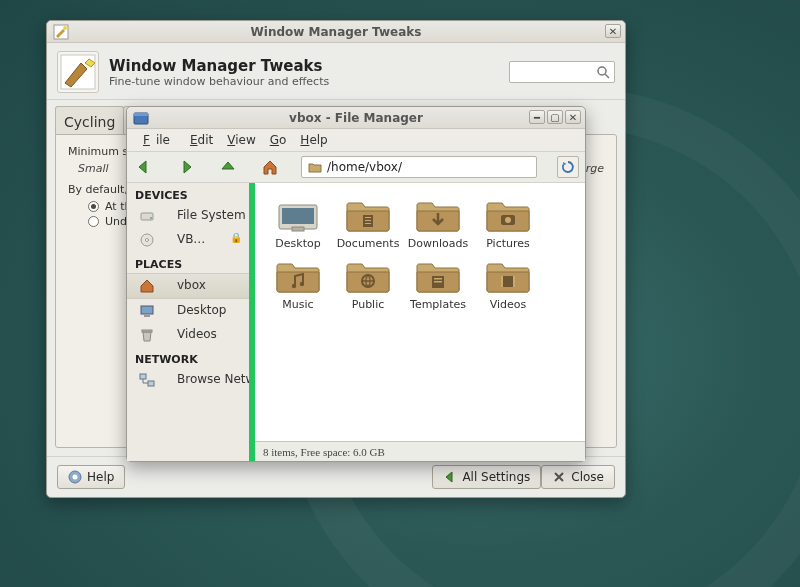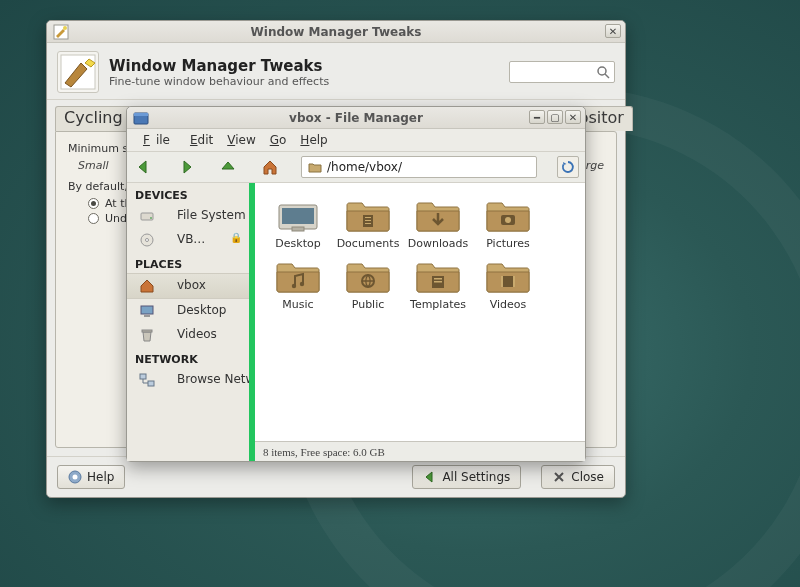--- a/index.html
+++ b/index.html
@@ -61,21 +61,21 @@
     background:#f5f4f0; border:1px solid #c9c7be; border-radius:3px;
   }
   #tweaks .header-text h2 { font-size:15px; font-weight:bold; color:#222; }
   #tweaks .header-text .sub { font-size:11px; color:#555;text-align:right; }
   #tweaks .search-wrap { margin-left:auto; display:flex; align-items:center; }
   #tweaks .search-box { width:106px; height:22px; background:#fff; border:1px solid #b7b5ab; border-radius:2px; display:flex; align-items:center; justify-content:flex-end; padding:0 4px; }
   #tweaks .tabs {
     display:flex; padding:6px 8px 0 8px; gap:0;
   }
   #tweaks .tab {
-    padding:1px 8px 4px 8px; font-size:16px; color:#333;
+    padding:7px 8px 4px 8px; font-size:14px; color:#333;
     border:1px solid #b7b5ab; border-bottom:none;
     background:#e3e1d8; border-radius:3px 3px 0 0;
     cursor:pointer; margin-right:-1px;
   }
   #tweaks .tab.active { background:#f1efe8; position:relative; z-index:2; }
   #tweaks .tab-body {
     margin:0 8px 8px 8px; border:1px solid #b7b5ab; background:#f1efe8;
     flex:1; padding:10px 12px; position:relative;
     border-radius:0 3px 3px 3px;
   }
@@ -191,21 +191,21 @@
   <div class="footer">
     <div class="btn">
       <span class="icon">
         <svg width="14" height="14" viewBox="0 0 14 14">
             <circle cx="7" cy="7" r="6" fill="#8eaac9" stroke="#5a7aa0"></circle>
             <circle cx="7" cy="7" r="2.5" fill="#fff"></circle>
           </svg>
       </span>
       <span>Help</span>
     </div>
-    <div style="margin-left:auto; display:flex; gap:20px;">
+    <div style="margin-left:auto; display:flex; gap:0;">
       <div class="btn">
         <span class="icon">
           <svg width="14" height="14" viewBox="0 0 14 14">
               <path d="M9 2 L3 7 L9 12 Z" fill="#4c9a3a" stroke="#2f6b22"></path>
             </svg>
         </span>
         <span>All Settings</span>
       </div>
       <div class="btn">
         <span class="icon">

